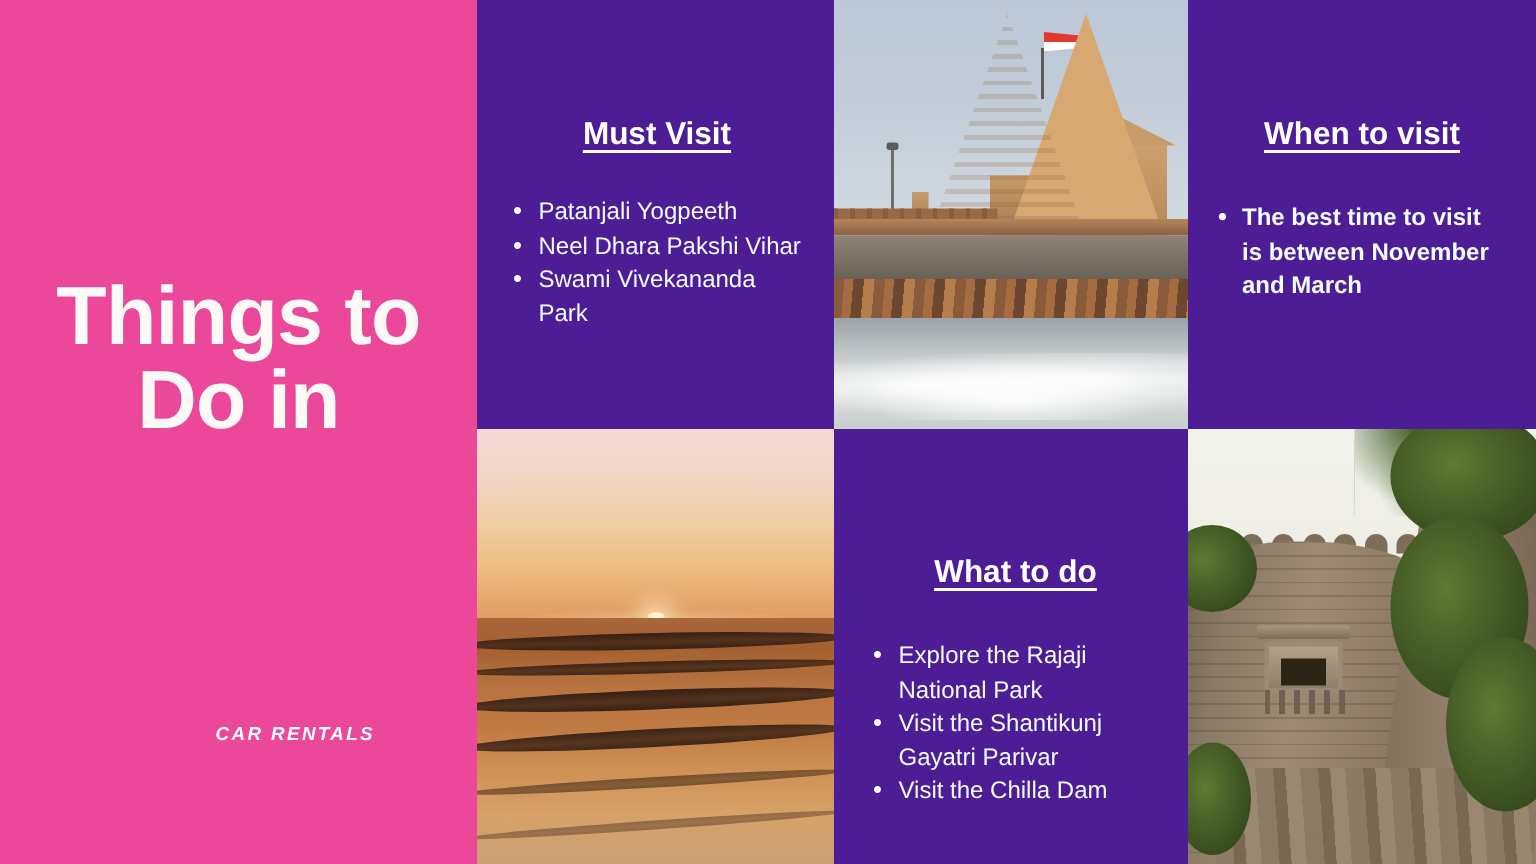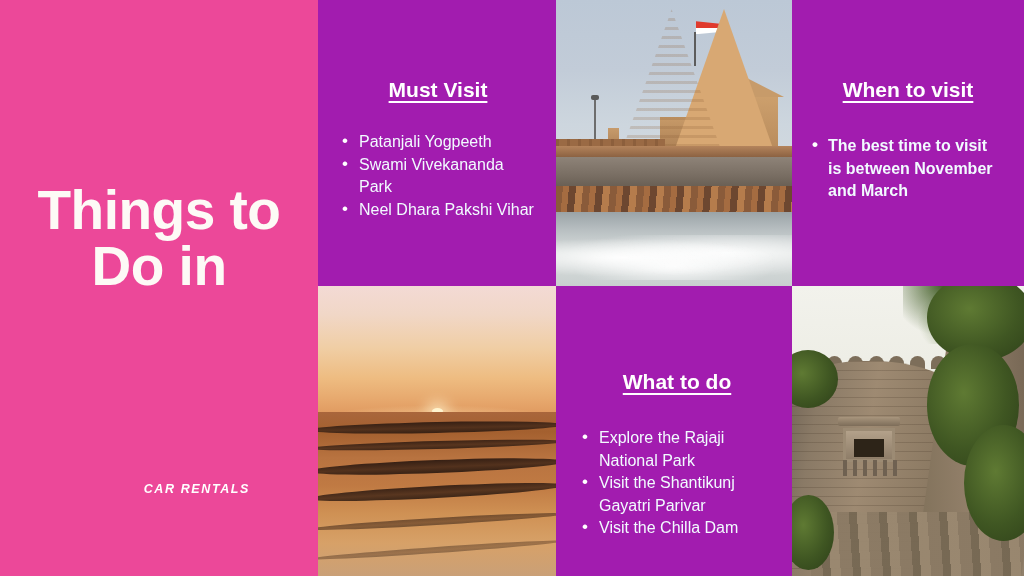--- a/index.html
+++ b/index.html
@@ -62,21 +62,21 @@
 
   
   .cell { position:absolute; overflow:hidden; }
   .cell-r1c2 { left:318px; top:0;    width:238px; height:286px; }
   .cell-r1c3 { left:556px; top:0;    width:236px; height:286px; }
   .cell-r1c4 { left:792px; top:0;    width:232px; height:286px; }
   .cell-r2c2 { left:318px; top:286px; width:238px; height:290px; }
   .cell-r2c3 { left:556px; top:286px; width:236px; height:290px; }
   .cell-r2c4 { left:792px; top:286px; width:232px; height:290px; }
 
-  .blue { background:#a21caf; }
+  .blue { background:#4c1d95; }
 
   
   .panel-inner { position:absolute; left:0; top:0; width:100%; height:100%; }
   .panel-heading {
     text-align:center;
     color:#ffffff;
     font-size:21px;
     font-weight:700;
     text-decoration:underline;
     text-underline-offset:4px;
@@ -326,22 +326,22 @@
     <div class="logo-wrap">
       <div class="logo-sub">CAR RENTALS</div>
     </div>
   </div>
 
   <div class="cell cell-r1c2 blue">
     <div class="panel-inner p-must">
       <div class="panel-heading">Must Visit</div>
       <ul class="bullets">
         <li>Patanjali Yogpeeth</li>
+        <li>Neel Dhara Pakshi Vihar</li>
         <li>Swami Vivekananda Park</li>
-        <li>Neel Dhara Pakshi Vihar</li>
       </ul>
     </div>
   </div>
 
   <div class="cell cell-r1c3">
     <div class="photo">
       <div class="temple-sky"></div>
       <div class="lamppost"></div>
       <div class="flagpole"></div>
       <div class="flag"></div>

